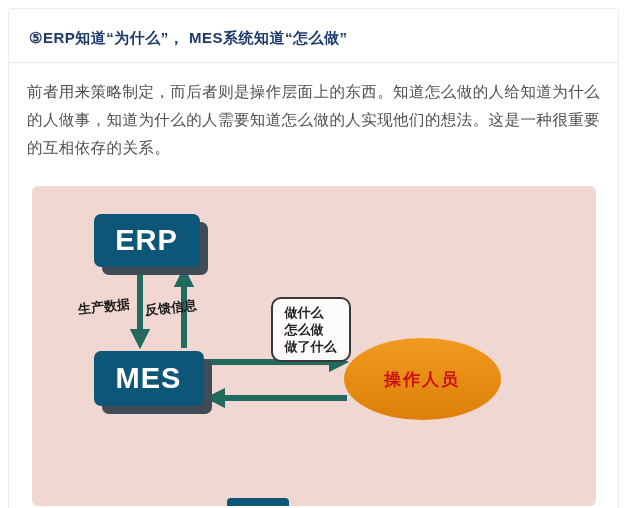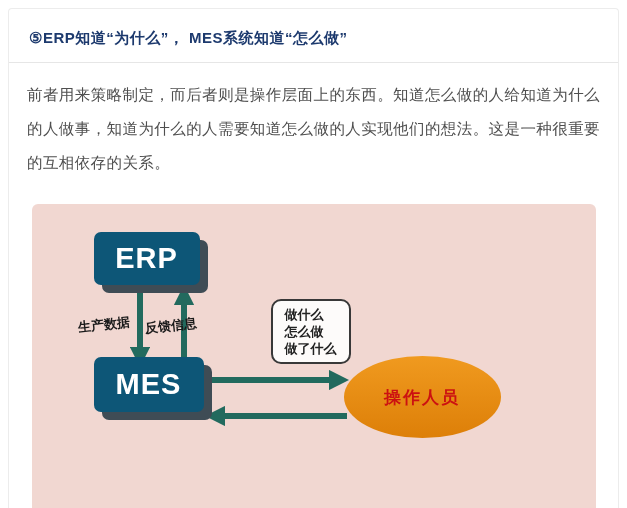--- a/index.html
+++ b/index.html
@@ -26,21 +26,21 @@
     color: #1d3a6e;
     letter-spacing: 0.5px;
   }
   .divider {
     border-top: 1px solid #e6e6e6;
     height: 0;
   }
   .body-text {
     margin: 15px 18px 0 18px;
     font-size: 15.5px;
-    line-height: 34px;
+    line-height: 28px;
     color: #4f4f4f;
     text-align: justify;
     letter-spacing: 0.4px;
   }
   .diagram {
     position: relative;
     width: 564px;
     height: 320px;
     margin: 24px auto 15px auto;
     background: #f1d7d1;
@@ -58,21 +58,21 @@
     box-shadow: 8px 8px 0 #3f4c55;
     display: flex;
     align-items: center;
     justify-content: center;
     color: #ffffff;
     font-weight: bold;
     font-size: 29px;
     letter-spacing: 1px;
   }
   .erp { left: 62px; top: 28px; width: 106px; height: 53px; }
-  .mes { left: 62px; top: 153px; width: 110px; height: 55px; text-align: center; }
+  .mes { left: 62px; top: 165px; width: 110px; height: 55px; text-align: center; }
   .flow-label {
     position: absolute;
     font-size: 13px;
     font-weight: bold;
     color: #1a1a1a;
     transform: rotate(-6deg);
     white-space: nowrap;
   }
   .label-production { left: 46px; top: 112px; }
   .label-feedback  { left: 113px; top: 113px; }
@@ -81,21 +81,21 @@
     background: #fdfbfa;
     border: 2px solid #383838;
     border-radius: 10px;
     padding: 5px 12px;
     font-size: 13px;
     font-weight: bold;
     line-height: 17px;
     color: #222222;
     white-space: nowrap;
   }
-  .bubble-top    { left: 239px; top: 95px; font-family: Liberation Serif, serif;  }
+  .bubble-top    { left: 239px; top: 111px; font-family: Liberation Serif, serif;  }
   .bubble-bottom { left: 236px; top: 227px; }
   .ellipse {
     position: absolute;
     left: 312px; top: 152px;
     width: 157px; height: 82px;
     border-radius: 50%;
     background: linear-gradient(180deg, #f09a1f, #dd7f08);
     display: flex;
     flex-direction: column;
     align-items: center;

